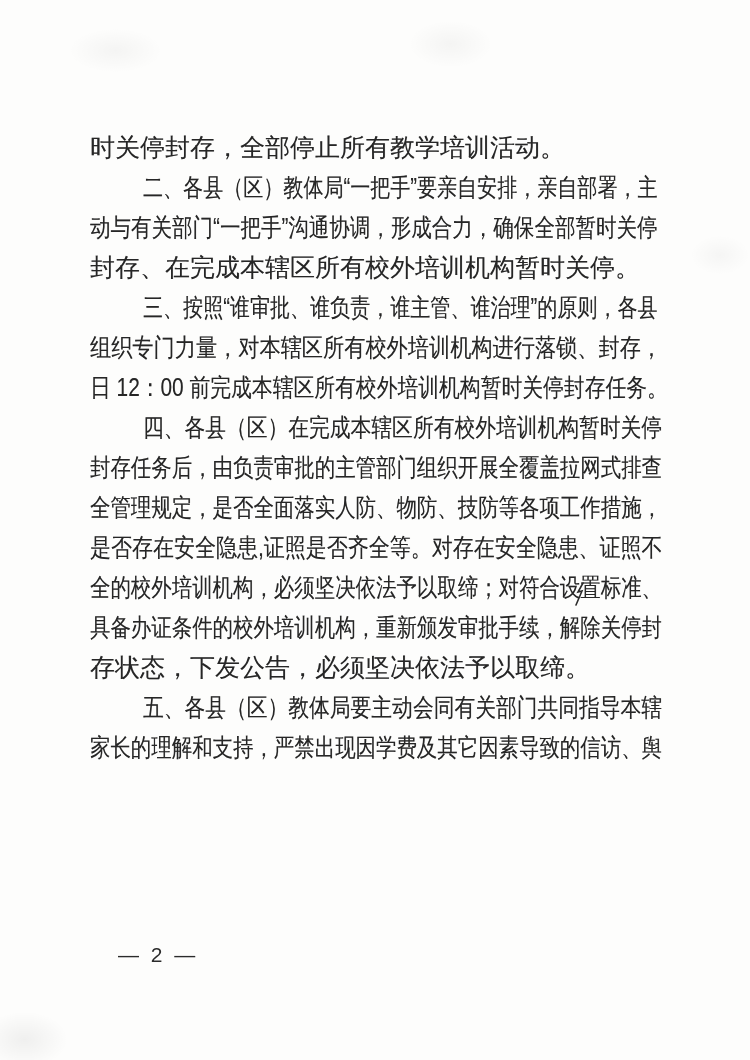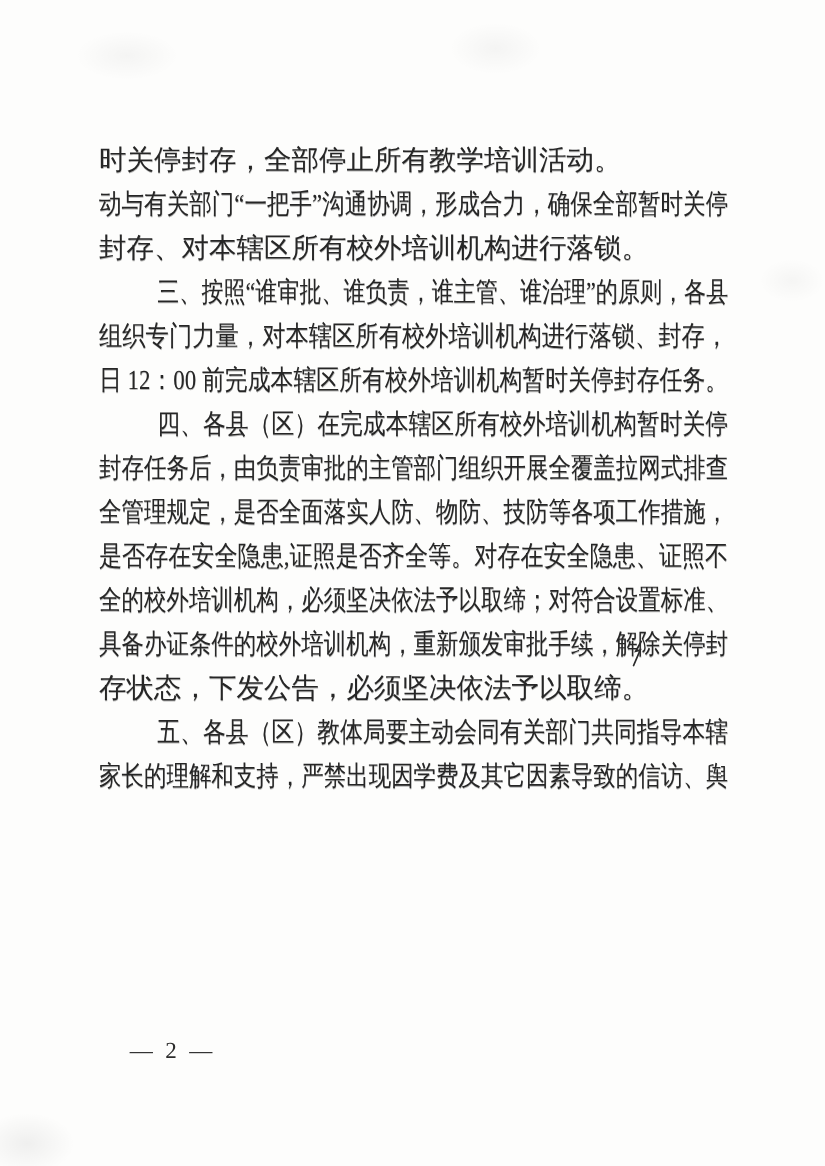--- a/index.html
+++ b/index.html
@@ -6,21 +6,21 @@
     margin: 0;
     padding: 0;
     background: #ffffff;
   }
   .page {
     position: relative;
     width: 750px;
     height: 1060px;
     background: #fdfdfc;
     overflow: hidden;
-    font-family: Liberation Serif, serif;
+    font-family: Liberation Sans, sans-serif;
     color: #262626;
   }
   .blotch {
     position: absolute;
     pointer-events: none;
   }
   .b1 { left: 68px;  top: 28px;   width: 95px; height: 45px;
         background: radial-gradient(ellipse at center, rgba(0,0,0,0.035), rgba(0,0,0,0) 70%); }
   .b2 { left: 408px; top: 20px;   width: 85px; height: 48px;
         background: radial-gradient(ellipse at center, rgba(0,0,0,0.035), rgba(0,0,0,0) 70%); }
@@ -69,22 +69,23 @@
 
 <div class="page">
 
   <div class="blotch b1"></div>
   <div class="blotch b2"></div>
   <div class="blotch b3"></div>
   <div class="blotch b4"></div>
 
   <div class="text-block">
     <div class="line pend"><span class="ltext" style="transform: scaleX(1);">时关停封存，全部停止所有教学培训活动。</span></div>
+    <div class="line indent"><span class="ltext" style="transform: scaleX(0.801912);">二、各县（区）教体局“一把手”要亲自安排，亲自部署，主</span></div>
     <div class="line"><span class="ltext" style="transform: scaleX(0.820421);">动与有关部门“一把手”沟通协调，形成合力，确保全部暂时关停</span></div>
-    <div class="line pend"><span class="ltext" style="transform: scaleX(1);">封存、对本辖区所有校外培训机构进行落锁。</span></div>
+    <div class="line pend"><span class="ltext" style="transform: scaleX(1);">封存、在完成本辖区所有校外培训机构暂时关停。</span></div>
     <div class="line indent"><span class="ltext" style="transform: scaleX(0.801912);">三、按照“谁审批、谁负责，谁主管、谁治理”的原则，各县</span></div>
     <div class="line"><span class="ltext" style="transform: scaleX(0.847407);">组织专门力量，对本辖区所有校外培训机构进行落锁、封存，</span></div>
     <div class="line"><span class="ltext" style="transform: scaleX(0.832);">日 12：00 前完成本辖区所有校外培训机构暂时关停封存任务。</span></div>
     <div class="line indent"><span class="ltext" style="transform: scaleX(0.8304);">四、各县（区）在完成本辖区所有校外培训机构暂时关停</span></div>
     <div class="line"><span class="ltext" style="transform: scaleX(0.817143);">封存任务后，由负责审批的主管部门组织开展全覆盖拉网式排查</span></div>
     <div class="line"><span class="ltext" style="transform: scaleX(0.817143);">全管理规定，是否全面落实人防、物防、技防等各项工作措施，</span></div>
     <div class="line"><span class="ltext" style="transform: scaleX(0.839633);">是否存在安全隐患,证照是否齐全等。对存在安全隐患、证照不</span></div>
     <div class="line"><span class="ltext" style="transform: scaleX(0.817143);">全的校外培训机构，必须坚决依法予以取缔；对符合设置标准、</span></div>
     <div class="line"><span class="ltext" style="transform: scaleX(0.817143);">具备办证条件的校外培训机构，重新颁发审批手续，解除关停封</span></div>
     <div class="line pend"><span class="ltext" style="transform: scaleX(1);">存状态，下发公告，必须坚决依法予以取缔。</span></div>

